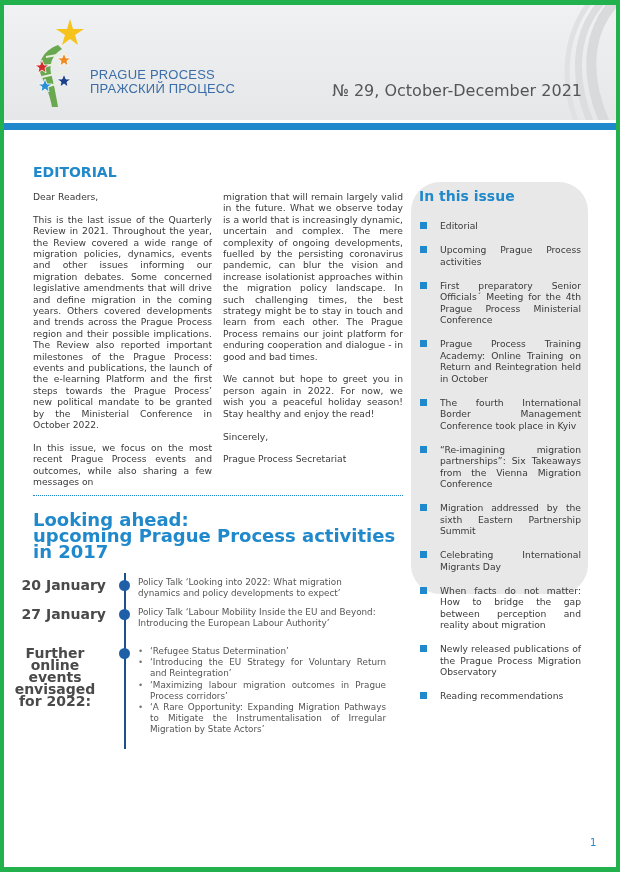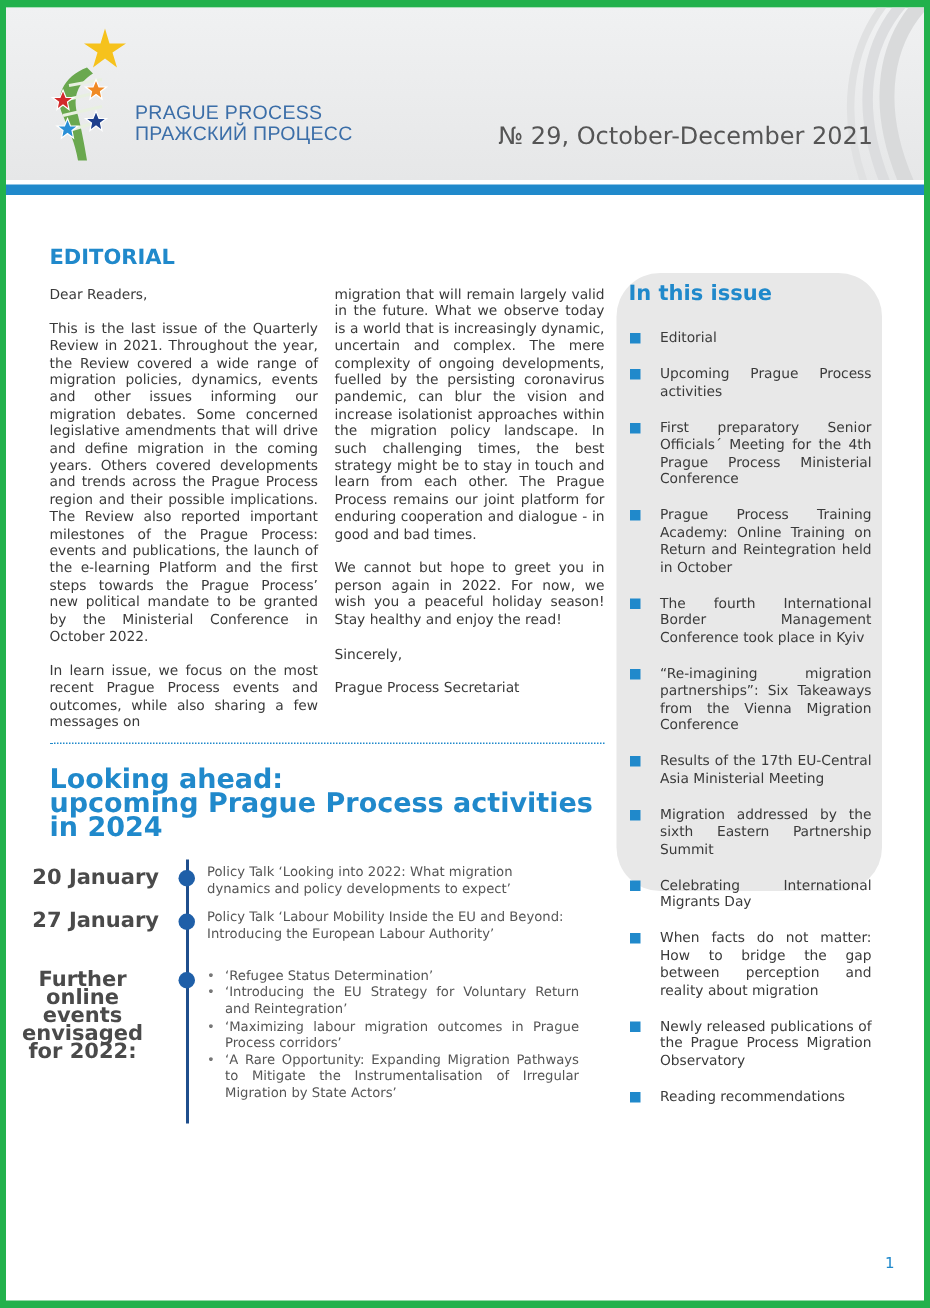--- a/index.html
+++ b/index.html
@@ -88,35 +88,35 @@
     </div>
     <div class="subtitle">№ 29, October-December 2021</div>
   </div>
   <div class="blue-bar"></div>
 
   <div class="h-editorial">EDITORIAL</div>
 
   <div class="col col-left">
     <p>Dear Readers,</p>
     <p>This is the last issue of the Quarterly Review in 2021. Throughout the year, the Review covered a wide range of migration policies, dynamics, events and other issues informing our migration debates. Some concerned legislative amendments that will drive and define migration in the coming years. Others covered developments and trends across the Prague Process region and their possible implications. The Review also reported important milestones of the Prague Process: events and publications, the launch of the e-learning Platform and the first steps towards the Prague Process’ new political mandate to be granted by the Ministerial Conference in October 2022.</p>
-    <p style="margin:0">In learn issue, we focus on the most recent Prague Process events and outcomes, while also sharing a few messages on</p>
+    <p style="margin:0">In this issue, we focus on the most recent Prague Process events and outcomes, while also sharing a few messages on</p>
   </div>
   <div class="col col-mid">
     <p>migration that will remain largely valid in the future. What we observe today is a world that is increasingly dynamic, uncertain and complex. The mere complexity of ongoing developments, fuelled by the persisting coronavirus pandemic, can blur the vision and increase isolationist approaches within the migration policy landscape. In such challenging times, the best strategy might be to stay in touch and learn from each other. The Prague Process remains our joint platform for enduring cooperation and dialogue - in good and bad times.</p>
     <p>We cannot but hope to greet you in person again in 2022. For now, we wish you a peaceful holiday season! Stay healthy and enjoy the read!</p>
     <p>Sincerely,</p>
     <p>Prague Process Secretariat</p>
   </div>
 
   <div class="dotline"></div>
 
   <div class="h-ahead">
     <div>Looking ahead:</div>
     <div>upcoming Prague Process activities</div>
-    <div>in 2024</div>
+    <div>in 2017</div>
   </div>
 
   <div class="timeline-line"></div>
 
   <div class="tl-date" style="top:574px">20 January</div>
   <div class="tl-dot" style="top:575px"></div>
   <div class="tl-text" style="top:572px">Policy Talk ‘Looking into 2022: What migration dynamics and policy developments to expect’</div>
 
   <div class="tl-date" style="top:603px">27 January</div>
   <div class="tl-dot" style="top:604px"></div>
@@ -140,21 +140,20 @@
 
   <div class="sidebar">
     <h2>In this issue</h2>
     <ul class="toc">
       <li><span class="sq"></span><span>Editorial</span></li>
       <li><span class="sq"></span><span>Upcoming Prague Process activities</span></li>
       <li><span class="sq"></span><span>First preparatory Senior Officials´ Meeting for the 4th Prague Process Ministerial Conference</span></li>
       <li><span class="sq"></span><span>Prague Process Training Academy: Online Training on Return and Reintegration held in October</span></li>
       <li><span class="sq"></span><span>The fourth International Border Management Conference took place in Kyiv</span></li>
       <li><span class="sq"></span><span> “Re-imagining migration partnerships”: Six Takeaways from the Vienna Migration Conference</span></li>
-      <li><span class="sq"></span><span>Results of the 17th EU-Central Asia Ministerial Meeting</span></li>
       <li><span class="sq"></span><span>Migration addressed by the sixth Eastern Partnership Summit</span></li>
       <li><span class="sq"></span><span>Celebrating International Migrants Day</span></li>
       <li><span class="sq"></span><span>When facts do not matter: How to bridge the gap between perception and reality about migration</span></li>
       <li><span class="sq"></span><span>Newly released publications of the Prague Process Migration Observatory</span></li>
       <li><span class="sq"></span><span>Reading recommendations</span></li>
     </ul>
   </div>
 
   <div class="page-num">1</div>
 </div>

